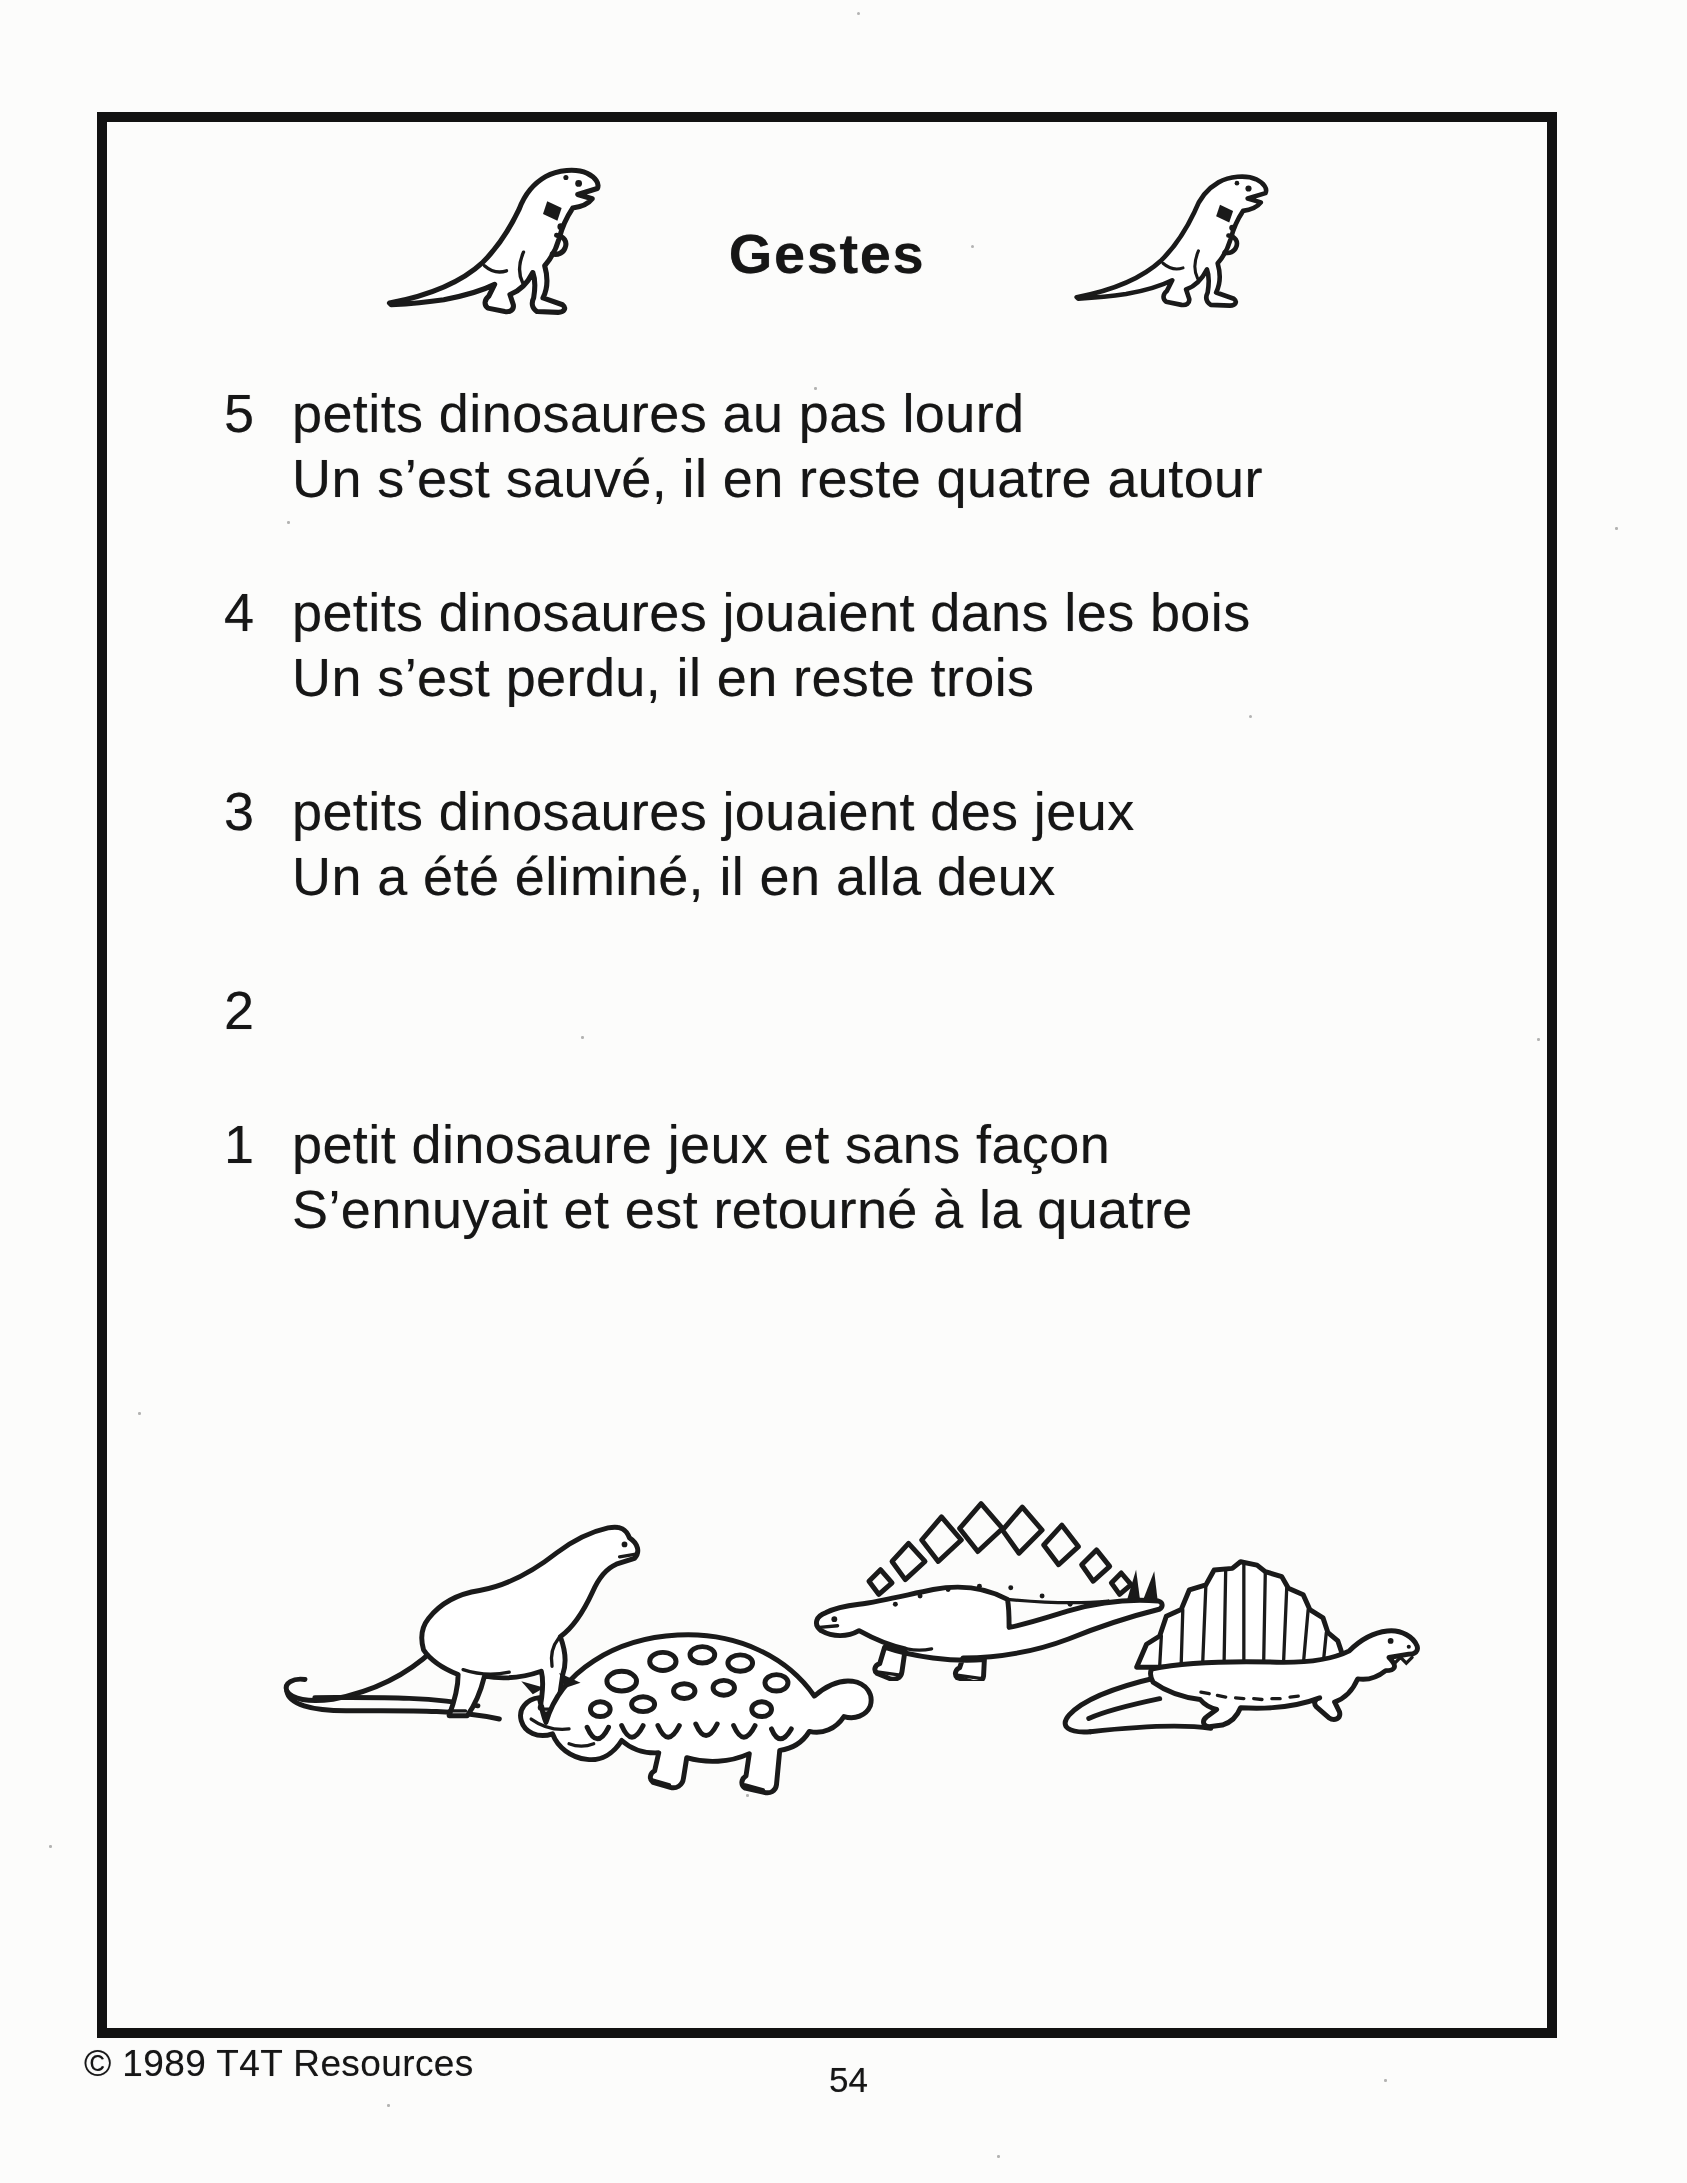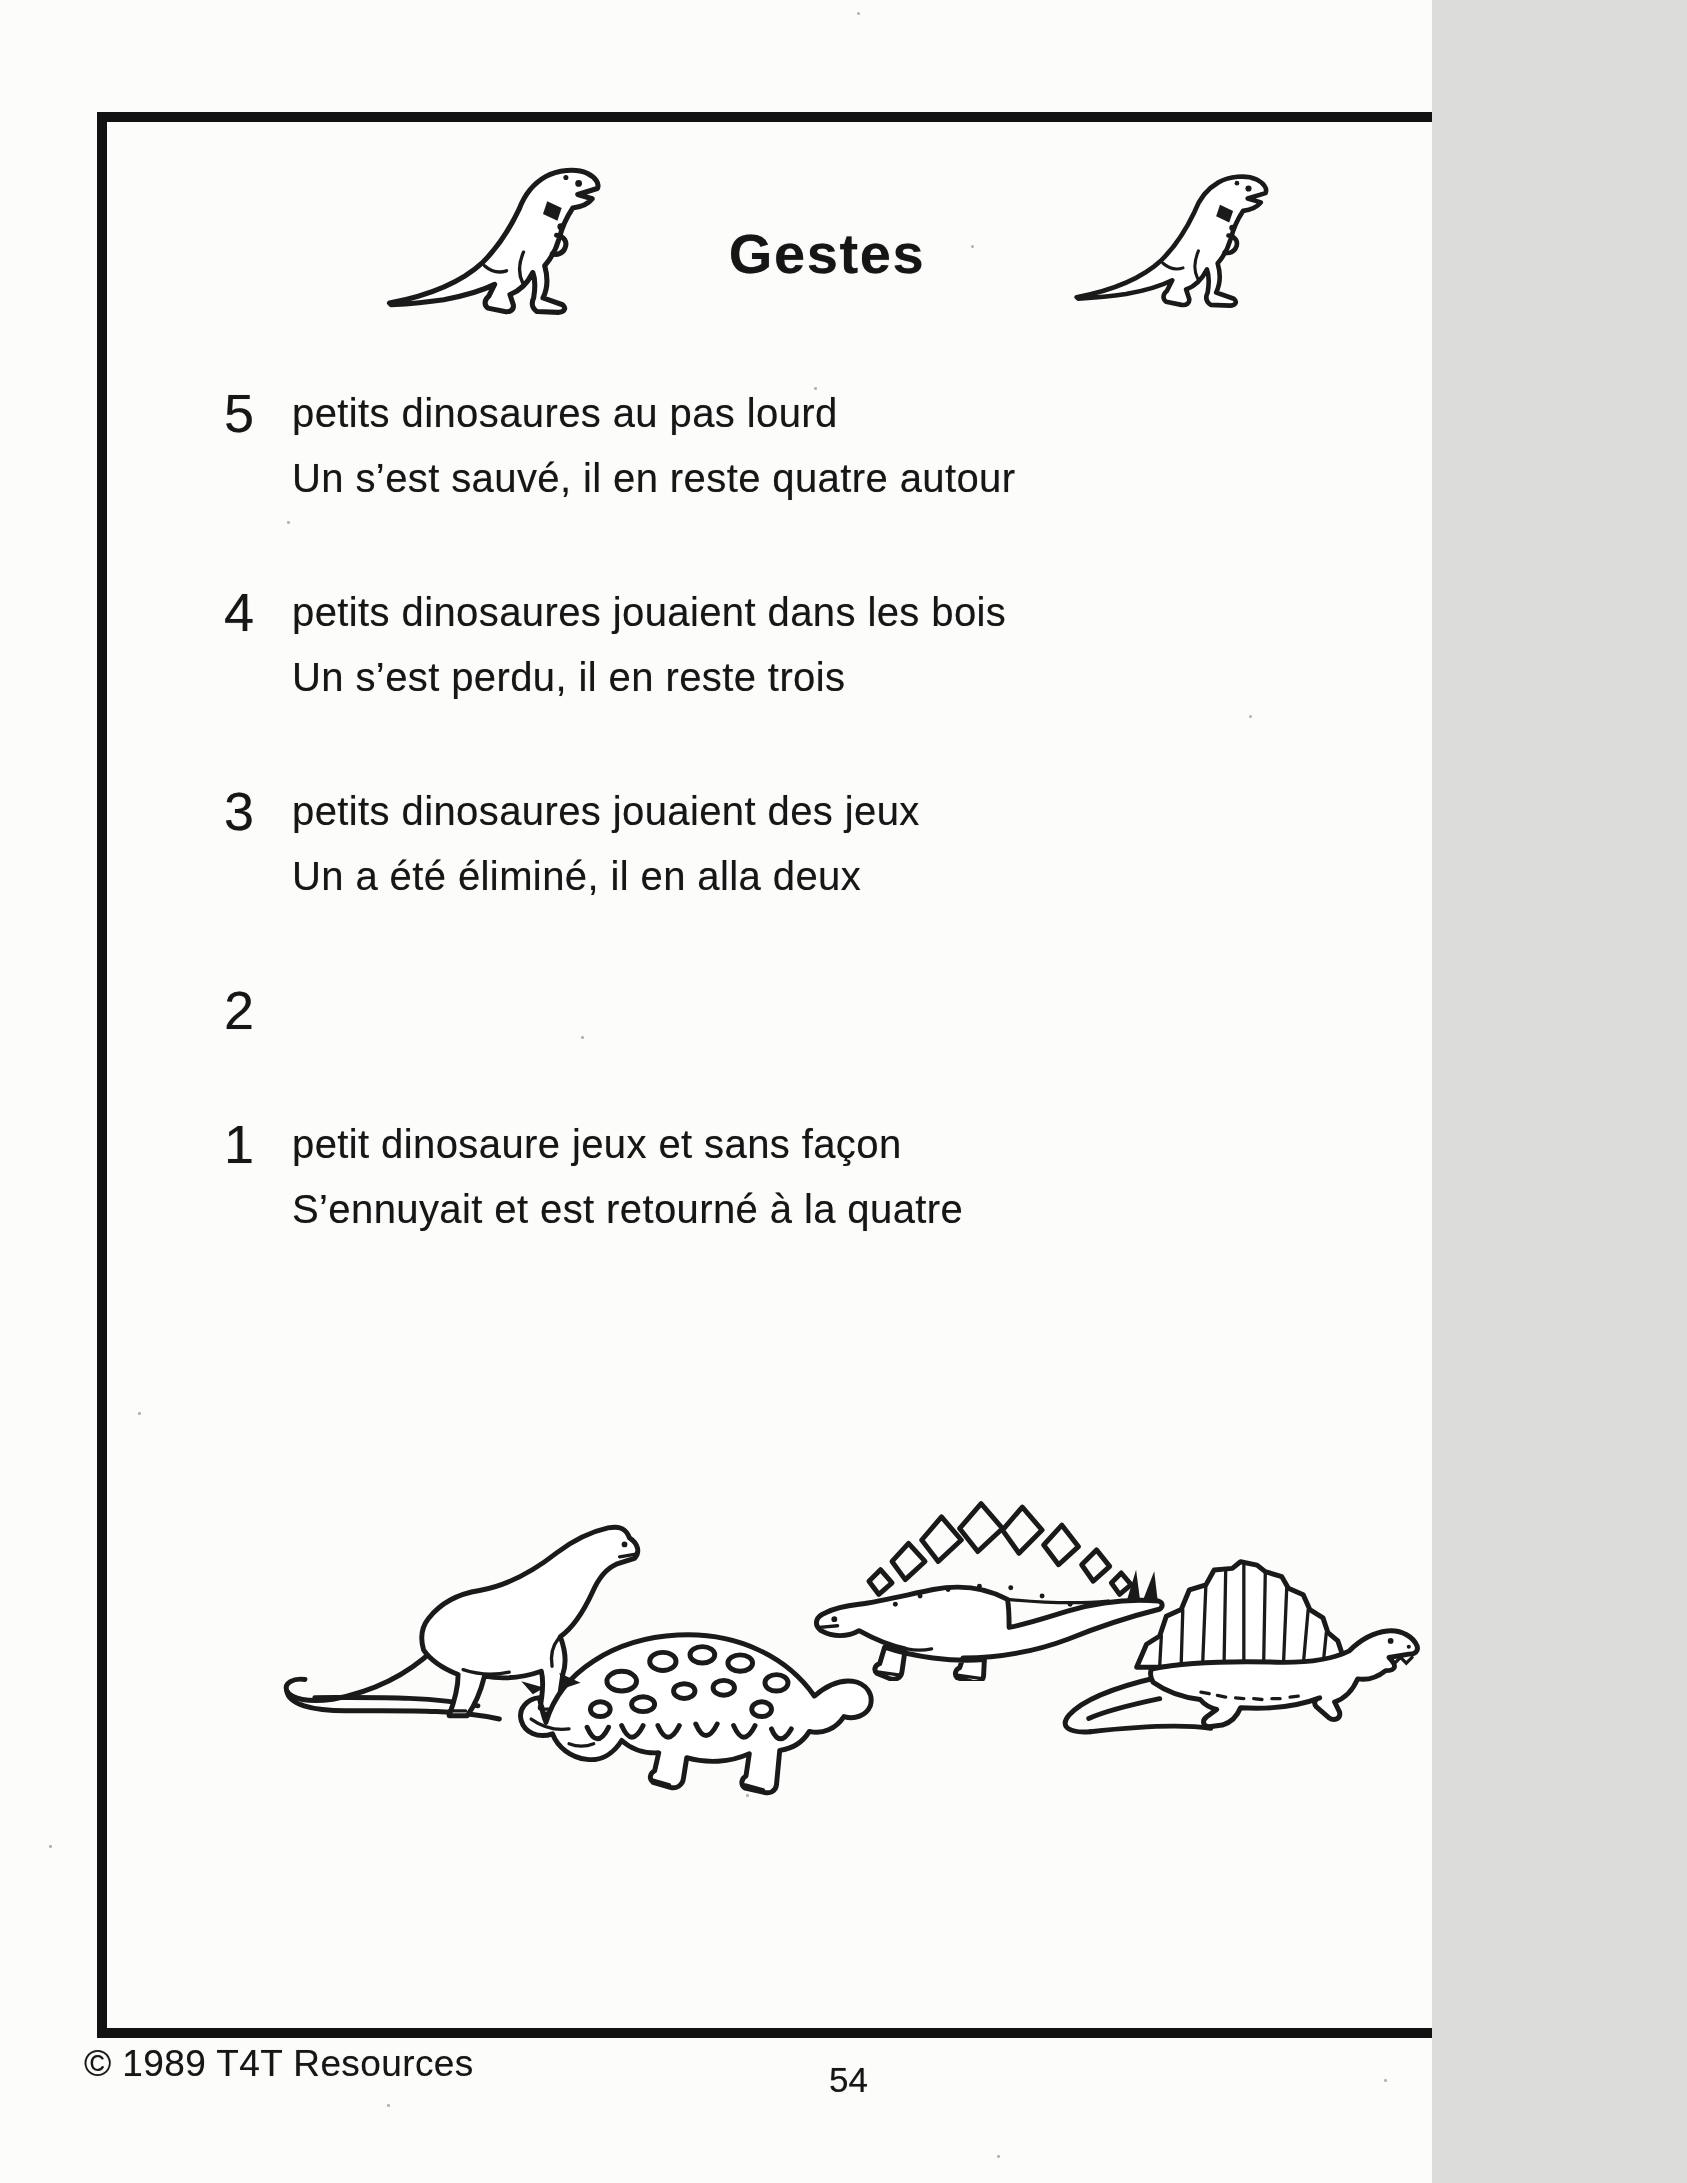--- a/index.html
+++ b/index.html
@@ -1,38 +1,38 @@
 <!DOCTYPE html>
 <html style="font-size:13px"><head>
 <meta charset="utf-8">
 <style>
   html,body{margin:0;padding:0;background:#dcdcda;}
   .scan{
-    position:relative;width:1432px;height:2183px;background:#fcfcfb;
+    position:relative;width:1687px;height:2183px;background:#fcfcfb;
     font-family:"Liberation Sans",sans-serif;color:#161616;overflow:hidden;
   }
   .frame{
     position:absolute;left:97px;top:112px;width:1460px;height:1926px;
     border:10px solid #121212;box-sizing:border-box;
   }
   .title{
     position:absolute;left:97px;top:221px;width:1460px;text-align:center;
     font-size:56px;font-weight:bold;letter-spacing:1.6px;
     text-shadow:0 0 0.8px rgba(0,0,0,.55);
   }
   .dino{position:absolute;}
   #trex-left{left:381px;top:160px;width:229px;height:158px;}
   #trex-right{left:1069px;top:165px;width:208px;height:148px;}
   .verses{position:absolute;left:208px;top:381px;}
   .verse{display:flex;gap:38px;margin-bottom:69px;}
   .verse-number{
     min-width:46px;text-align:right;font-size:54px;line-height:65px;
     text-shadow:0 0 0.8px rgba(0,0,0,.45);
   }
-  .verse-lines{font-size:40px;line-height:65px;letter-spacing:0.4px;
+  .verse-lines{font-size:54px;line-height:65px;letter-spacing:0.4px;
     text-shadow:0 0 0.8px rgba(0,0,0,.45);}
   #bronto{left:272px;top:1462px;width:383px;height:276px;}
   #anky{left:490px;top:1602px;width:391px;height:202px;}
   #stego{left:803px;top:1479px;width:371px;height:202px;}
   #dimetrodon{left:1036px;top:1537px;width:400px;height:198px;}
   .copyright{position:absolute;left:84px;top:2043px;font-size:37px;
     letter-spacing:0.4px;text-shadow:0 0 0.8px rgba(0,0,0,.4);}
   .pageno{position:absolute;left:0;top:2060px;width:1697px;text-align:center;
     font-size:35px;text-shadow:0 0 0.8px rgba(0,0,0,.4);}
   .speck{position:absolute;background:#777;border-radius:50%;opacity:.55;}

